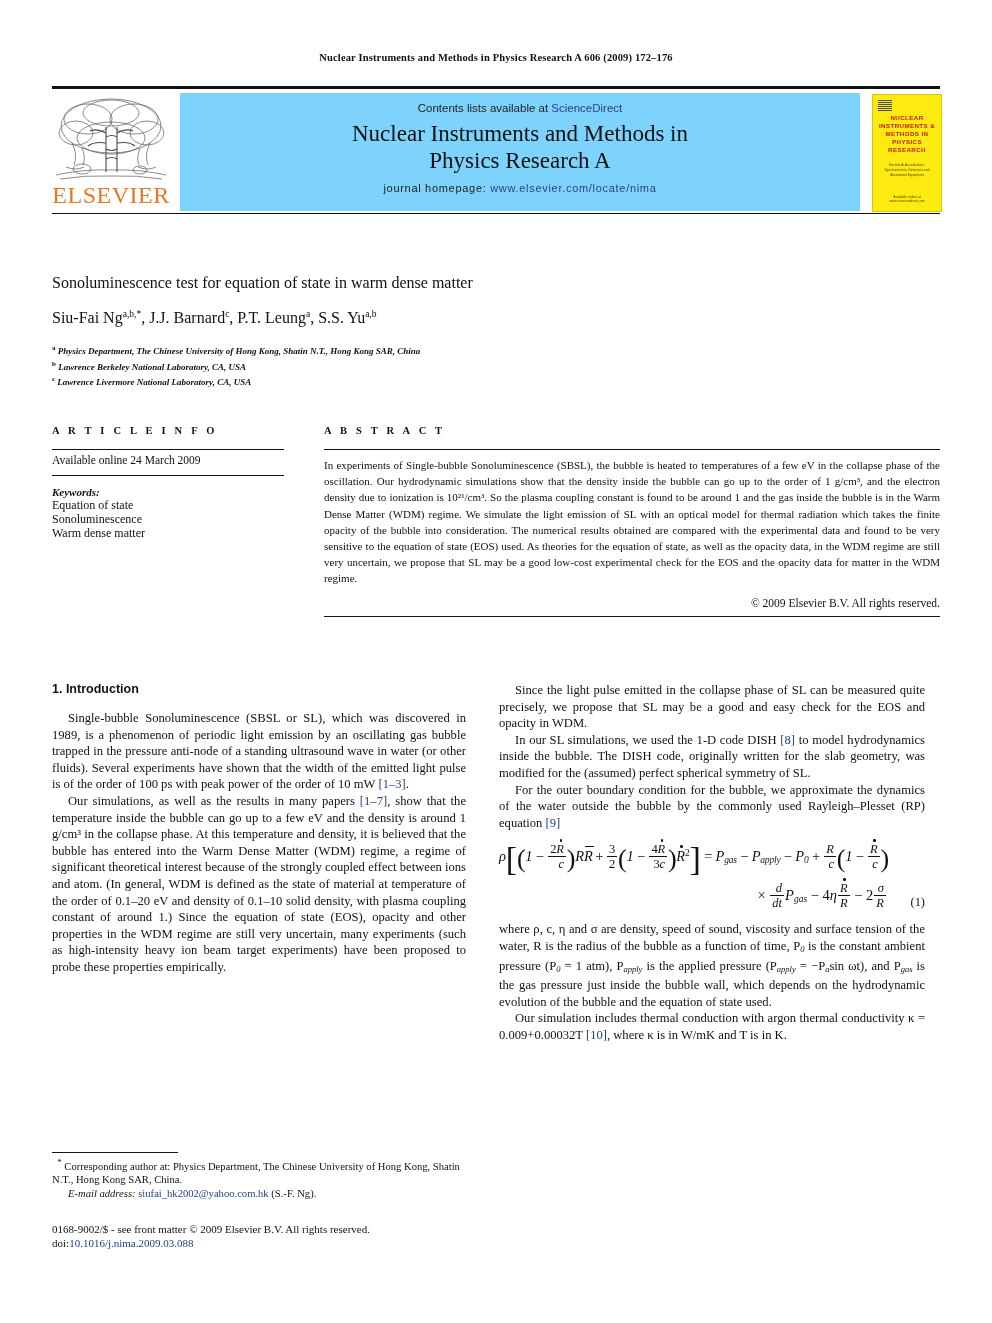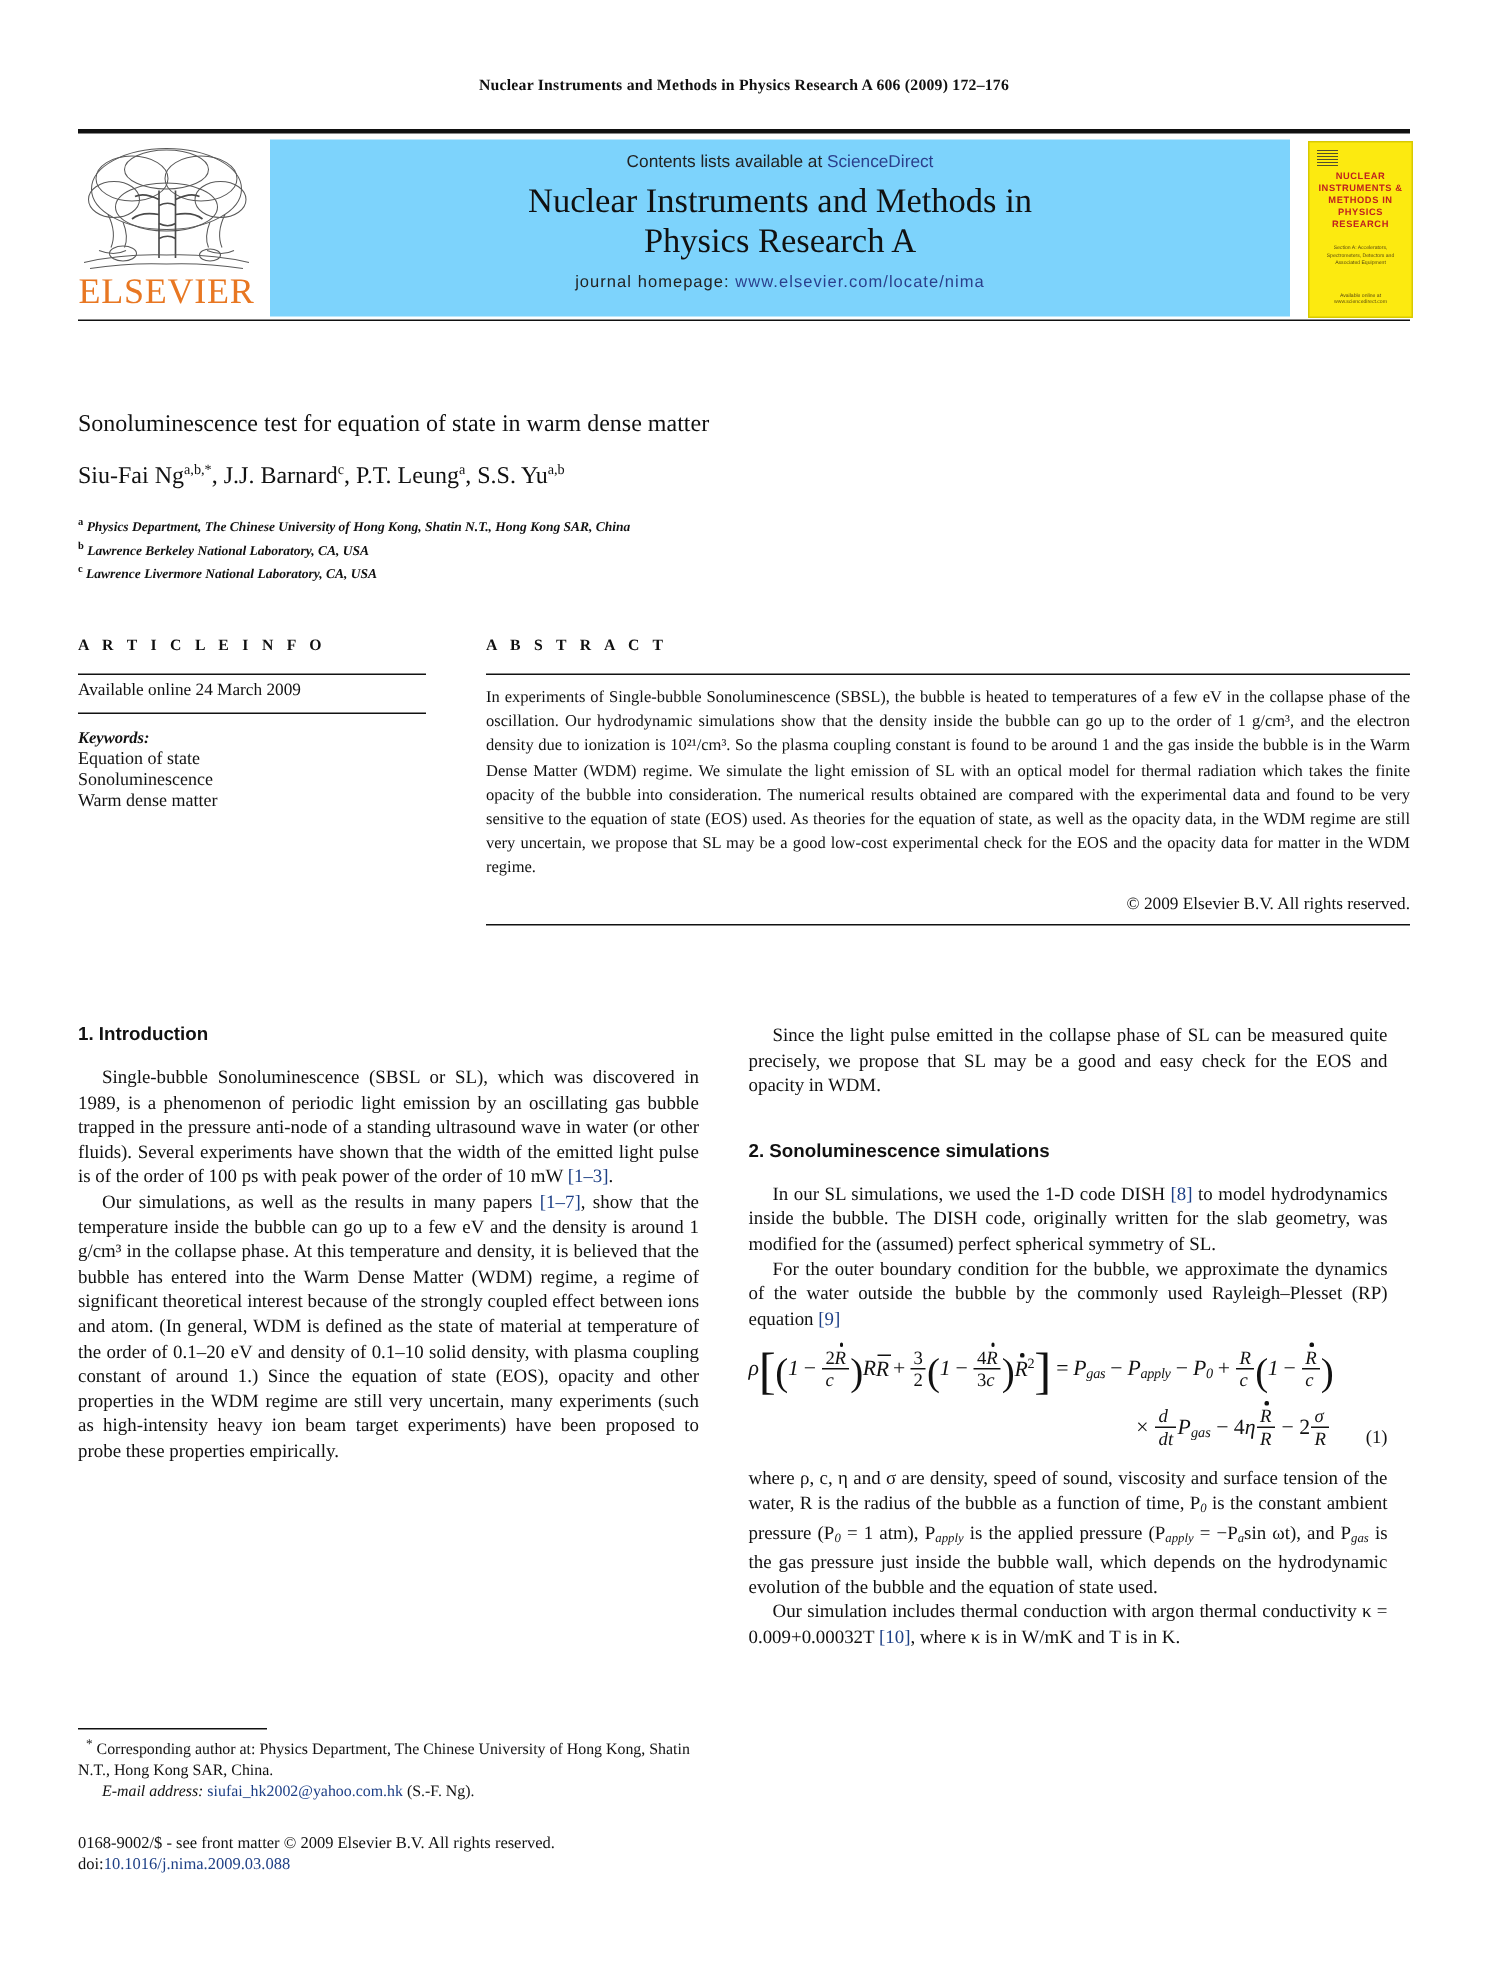--- a/index.html
+++ b/index.html
@@ -311,21 +311,21 @@
     position: relative;
   }
   .eqnum {
     position: absolute;
     right: 0; bottom: 1px;
     font-size: 12.4px;
   }
   .frac {
     display: inline-block;
     vertical-align: middle;
-    text-align: left;
+    text-align: right;
     font-size: 12.5px;
     line-height: 1.12;
     margin: 0 1px;
     position: relative;
     top: -1px;
   }
   .frac .num { display: block; padding: 0 2px; }
   .frac .den { display: block; border-top: 1px solid #111; padding: 0 2px; }
   .paren {
     display: inline-block;
@@ -498,21 +498,20 @@
 
   <div class="col-left">
     <h2 class="sec-head">1.  Introduction</h2>
     <p class="body"><span>Single-bubble Sonoluminescence (SBSL or SL), which was discovered in 1989, is a phenomenon of periodic light emission by an oscillating gas bubble trapped in the pressure anti-node of a standing ultrasound wave in water (or other fluids). Several experiments have shown that the width of the emitted light pulse is of the order of 100 ps with peak power of the order of 10 mW </span><span class="ref">[1–3]</span><span>.</span></p>
     <p class="body"><span>Our simulations, as well as the results in many papers </span><span class="ref">[1–7]</span><span>, show that the temperature inside the bubble can go up to a few eV and the density is around 1 g/cm³ in the collapse phase. At this temperature and density, it is believed that the bubble has entered into the Warm Dense Matter (WDM) regime, a regime of significant theoretical interest because of the strongly coupled effect between ions and atom. (In general, WDM is defined as the state of material at temperature of the order of 0.1–20 eV and density of 0.1–10 solid density, with plasma coupling constant of around 1.) Since the equation of state (EOS), opacity and other properties in the WDM regime are still very uncertain, many experiments (such as high-intensity heavy ion beam target experiments) have been proposed to probe these properties empirically.</span></p>
   </div>
 
   <div class="col-right">
     <p class="body">Since the light pulse emitted in the collapse phase of SL can be measured quite precisely, we propose that SL may be a good and easy check for the EOS and opacity in WDM.</p>
 
-    <h2 class="sec-head spaced">2.  Sonoluminescence simulations</h2>
 
     <p class="body"><span>In our SL simulations, we used the 1-D code DISH </span><span class="ref">[8]</span><span> to model hydrodynamics inside the bubble. The DISH code, originally written for the slab geometry, was modified for the (assumed) perfect spherical symmetry of SL.</span></p>
 
     <p class="body"><span>For the outer boundary condition for the bubble, we approximate the dynamics of the water outside the bubble by the commonly used Rayleigh–Plesset (RP) equation </span><span class="ref">[9]</span></p>
 
     <div class="equation">
       <div class="eq-row1">
         <span class="it">ρ</span><span class="bracket">[</span><span class="paren">(</span><span class="it">1</span> − <span class="frac"><span class="num">2<span class="dot-over">R</span></span><span class="den it">c</span></span><span class="paren">)</span><span class="it">R</span><span class="ddot-over">R</span> + <span class="frac"><span class="num">3</span><span class="den">2</span></span><span class="paren">(</span><span class="it">1</span> − <span class="frac"><span class="num">4<span class="dot-over">R</span></span><span class="den">3<span class="it">c</span></span></span><span class="paren">)</span><span class="dot-over">R</span><sup class="eq-sup">2</sup><span class="bracket">]</span> = <span class="it">P</span><sub class="eq-sub">gas</sub> − <span class="it">P</span><sub class="eq-sub">apply</sub> − <span class="it">P</span><sub class="eq-sub">0</sub> + <span class="frac"><span class="num it">R</span><span class="den it">c</span></span><span class="paren">(</span><span class="it">1</span> − <span class="frac"><span class="num"><span class="dot-over">R</span></span><span class="den it">c</span></span><span class="paren">)</span>
       </div>
       <div class="eq-row2">

